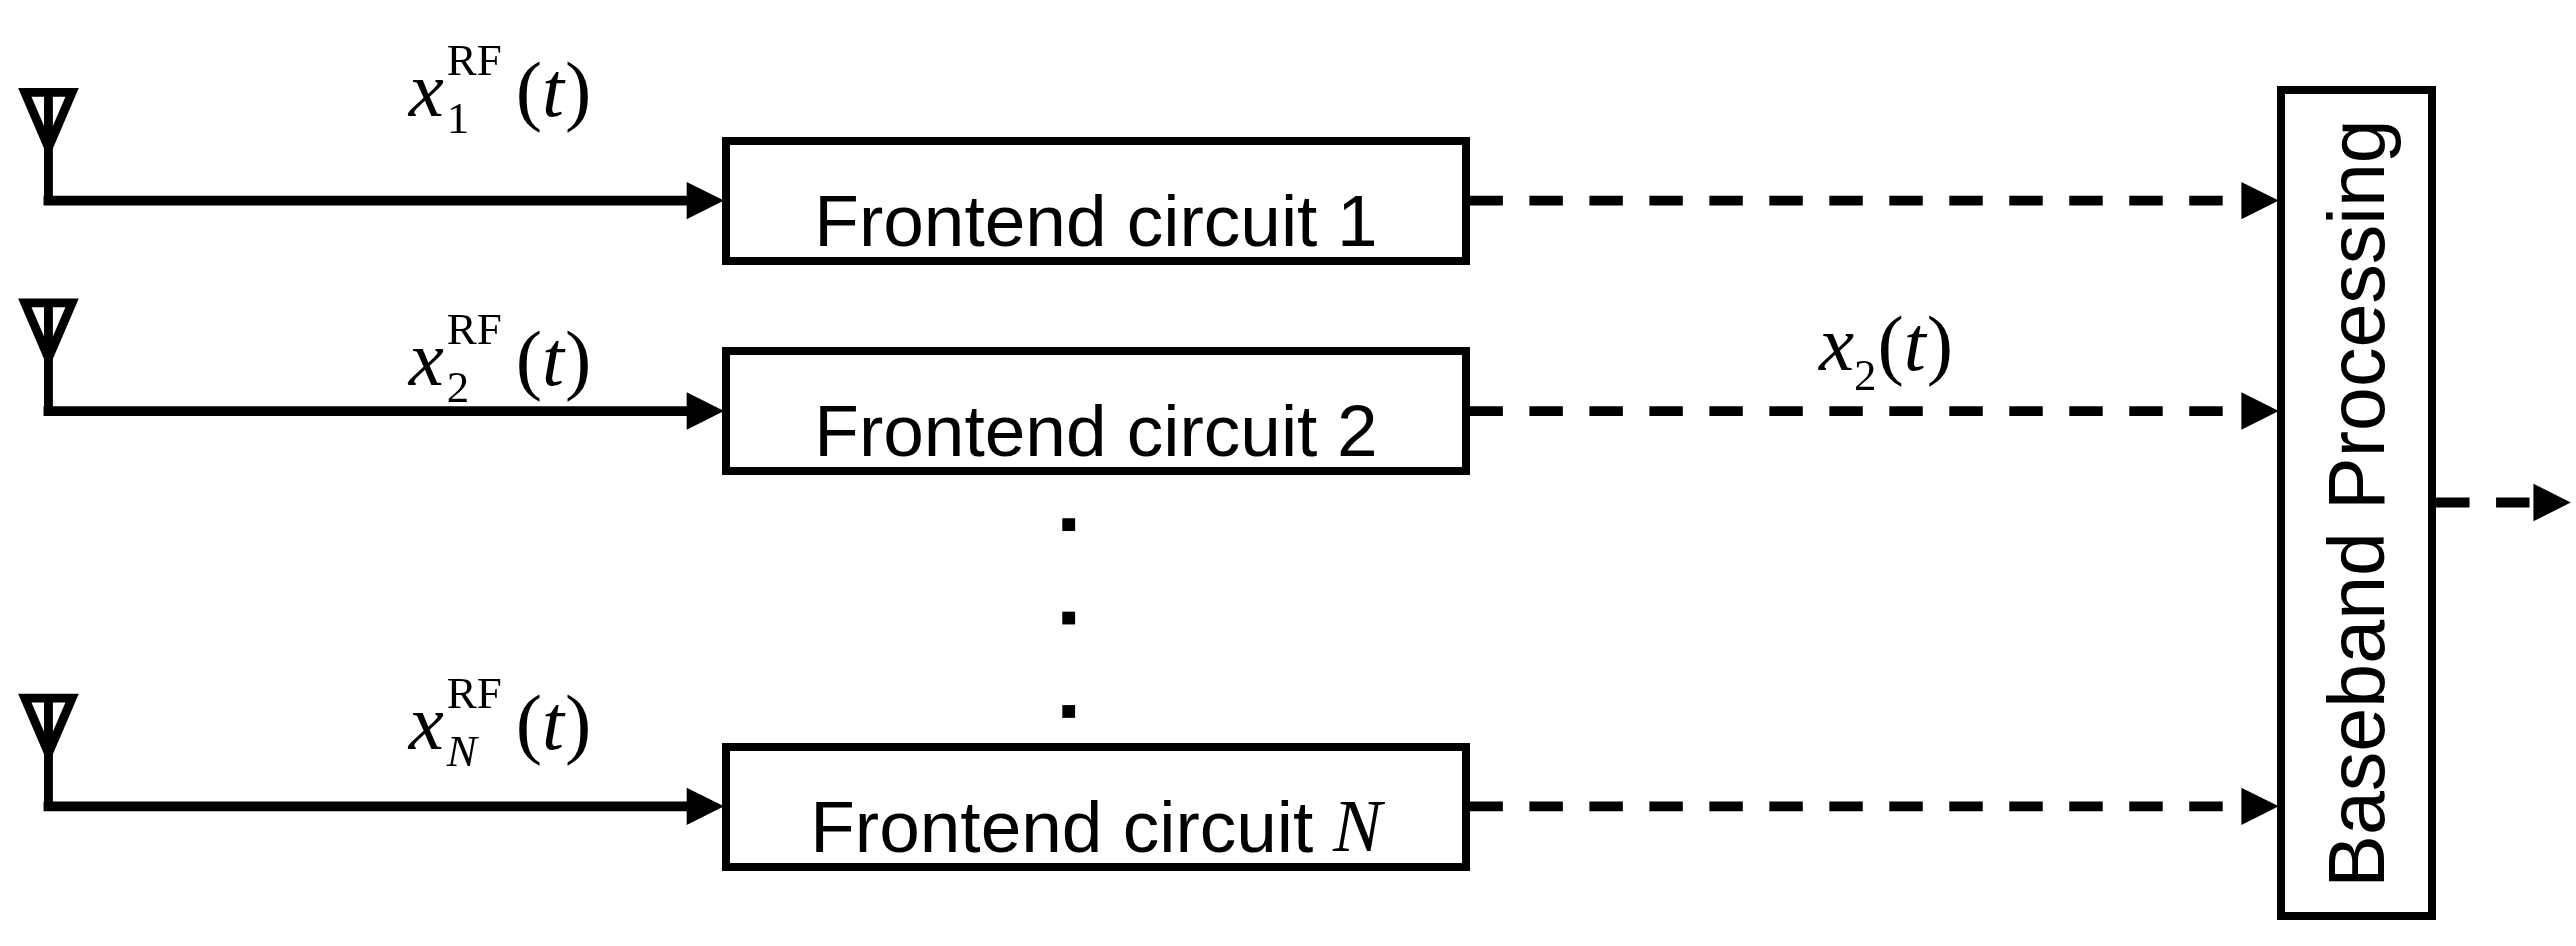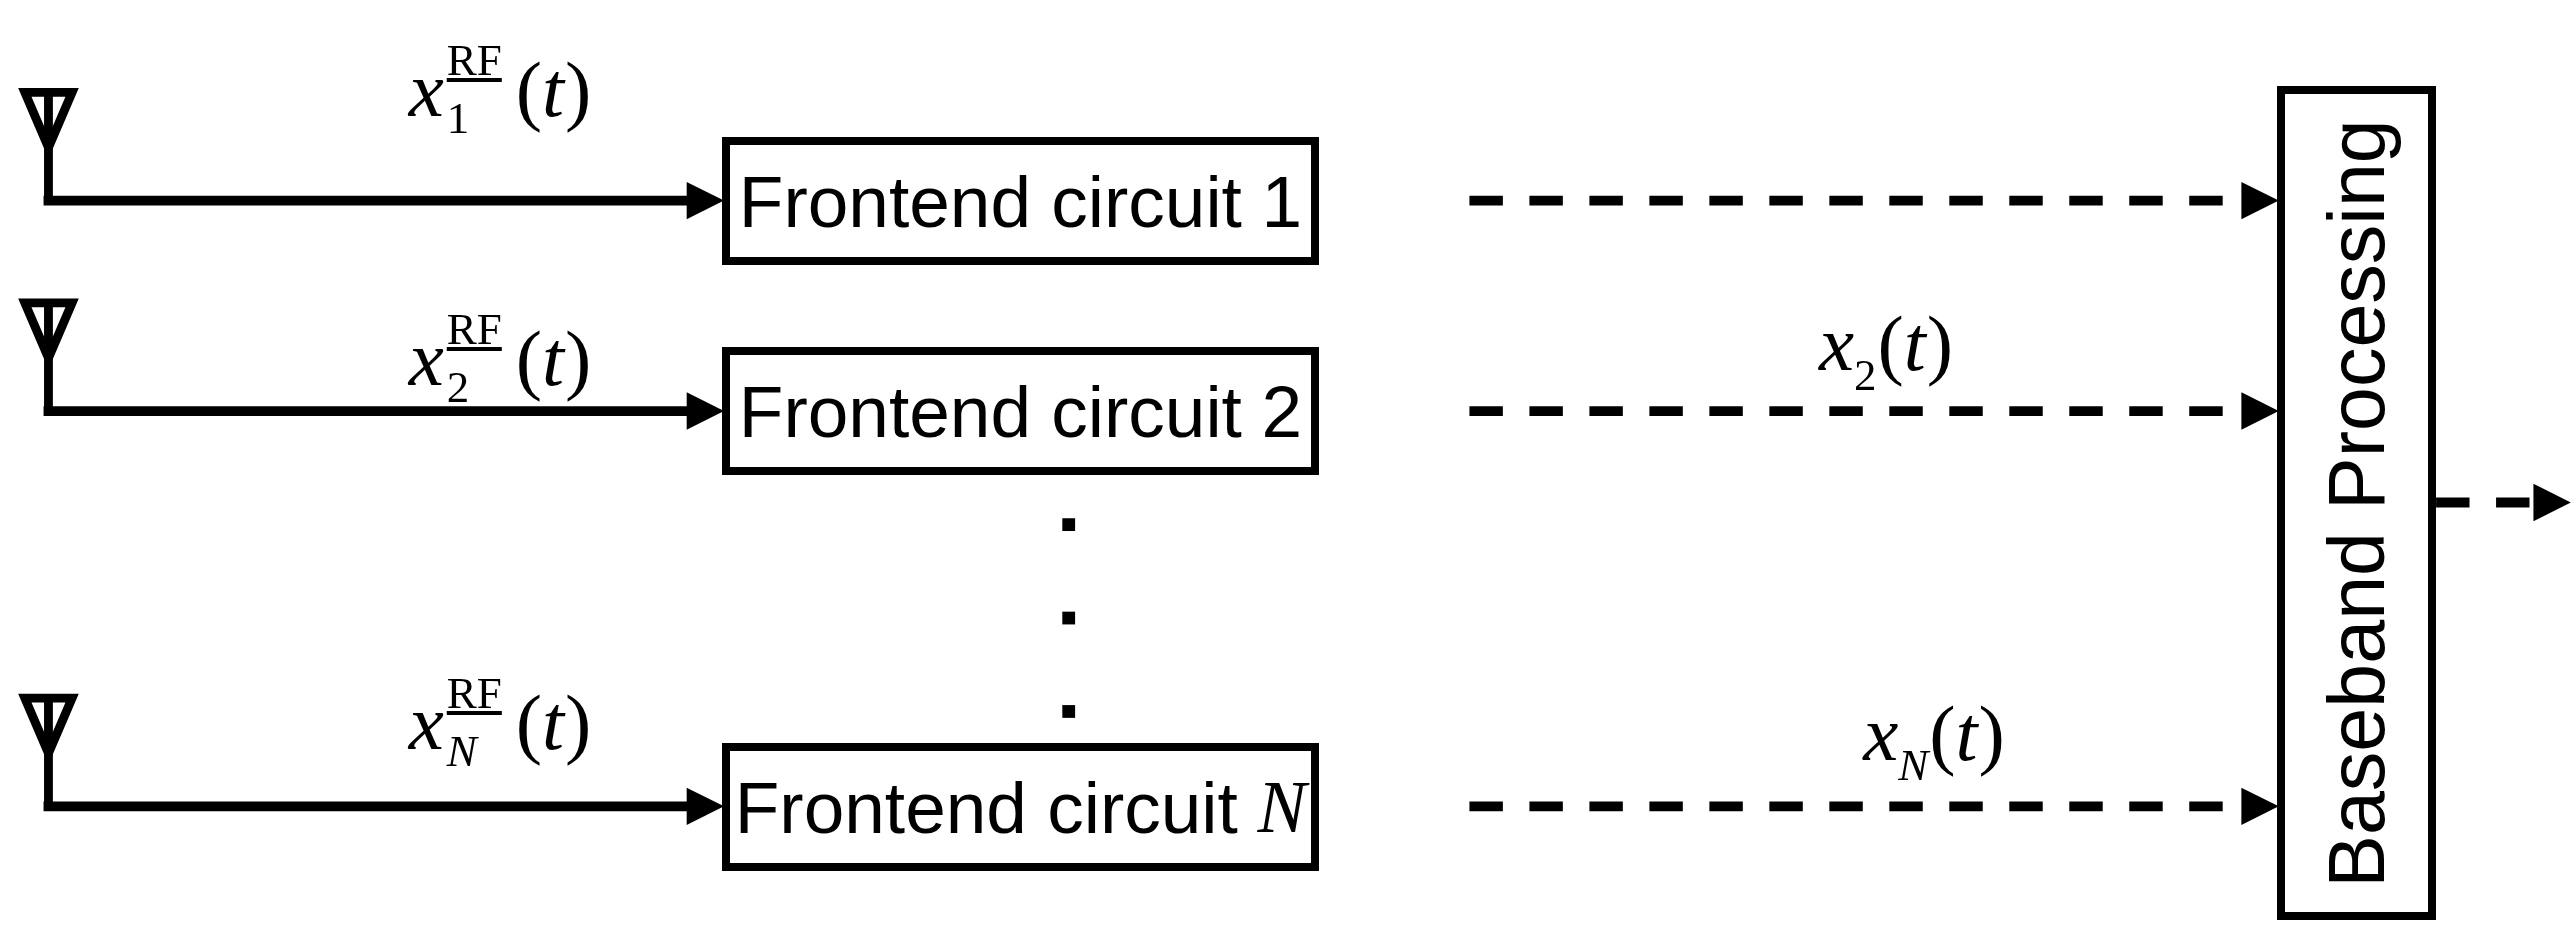--- a/index.html
+++ b/index.html
@@ -13,27 +13,27 @@
     color: #000000;
   }
   #wires {
     position: absolute;
     left: 0; top: 0;
   }
   
   .febox {
     position: absolute;
     left: 722px;
-    width: 597px;
+    width: 748px;
     height: 128px;
     border: 8.9px solid #000000;
     box-sizing: border-box;
     background: #ffffff;
     display: flex;
-    align-items: center;
+    align-items: flex-end;
     justify-content: center;
     font-size: 73px;
     line-height: 1;
     white-space: nowrap;
   }
   .fidx { margin-left: 0.27em; }
   .fidx.idx-italic {
     font-family: "Liberation Serif", serif;
     font-style: italic;
   }
@@ -75,21 +75,20 @@
     height: 79px;
     vertical-align: baseline;
   }
   .mstack .msup {
     position: absolute;
     left: 3px;
     bottom: 33px;
     font-size: 45px;
     font-style: normal;
     line-height: 1;
-    text-decoration: underline;
   }
   .mstack .msub {
     position: absolute;
     left: 3px;
     top: 59px;
     font-size: 45px;
     font-style: normal;
     line-height: 1;
   }
   .msubinline {
@@ -163,22 +162,19 @@
       <span class="fidx">2</span>
   </div>
   <div class="febox" style="top:743px">
     <span>Frontend circuit</span>
       <span class="fidx idx-italic">N</span>
   </div>
 
   <div class="mlabel" style="left:1886px; top:351px">
     <span class="mi">x</span><span class="msubinline">2</span><span class="mp">(</span><span class="mi">t</span><span class="mp">)</span>
   </div>
-  <div class="mlabel" style="left:1934px; top:741px">
-    <span class="mi">x</span><span class="msubinline it">N</span><span class="mp">(</span><span class="mi">t</span><span class="mp">)</span>
-  </div>
 
   <div class="bbox">
     <span class="bbtext">Baseband Processing</span>
   </div>
 
 </div>
 
 
 </body></html>

